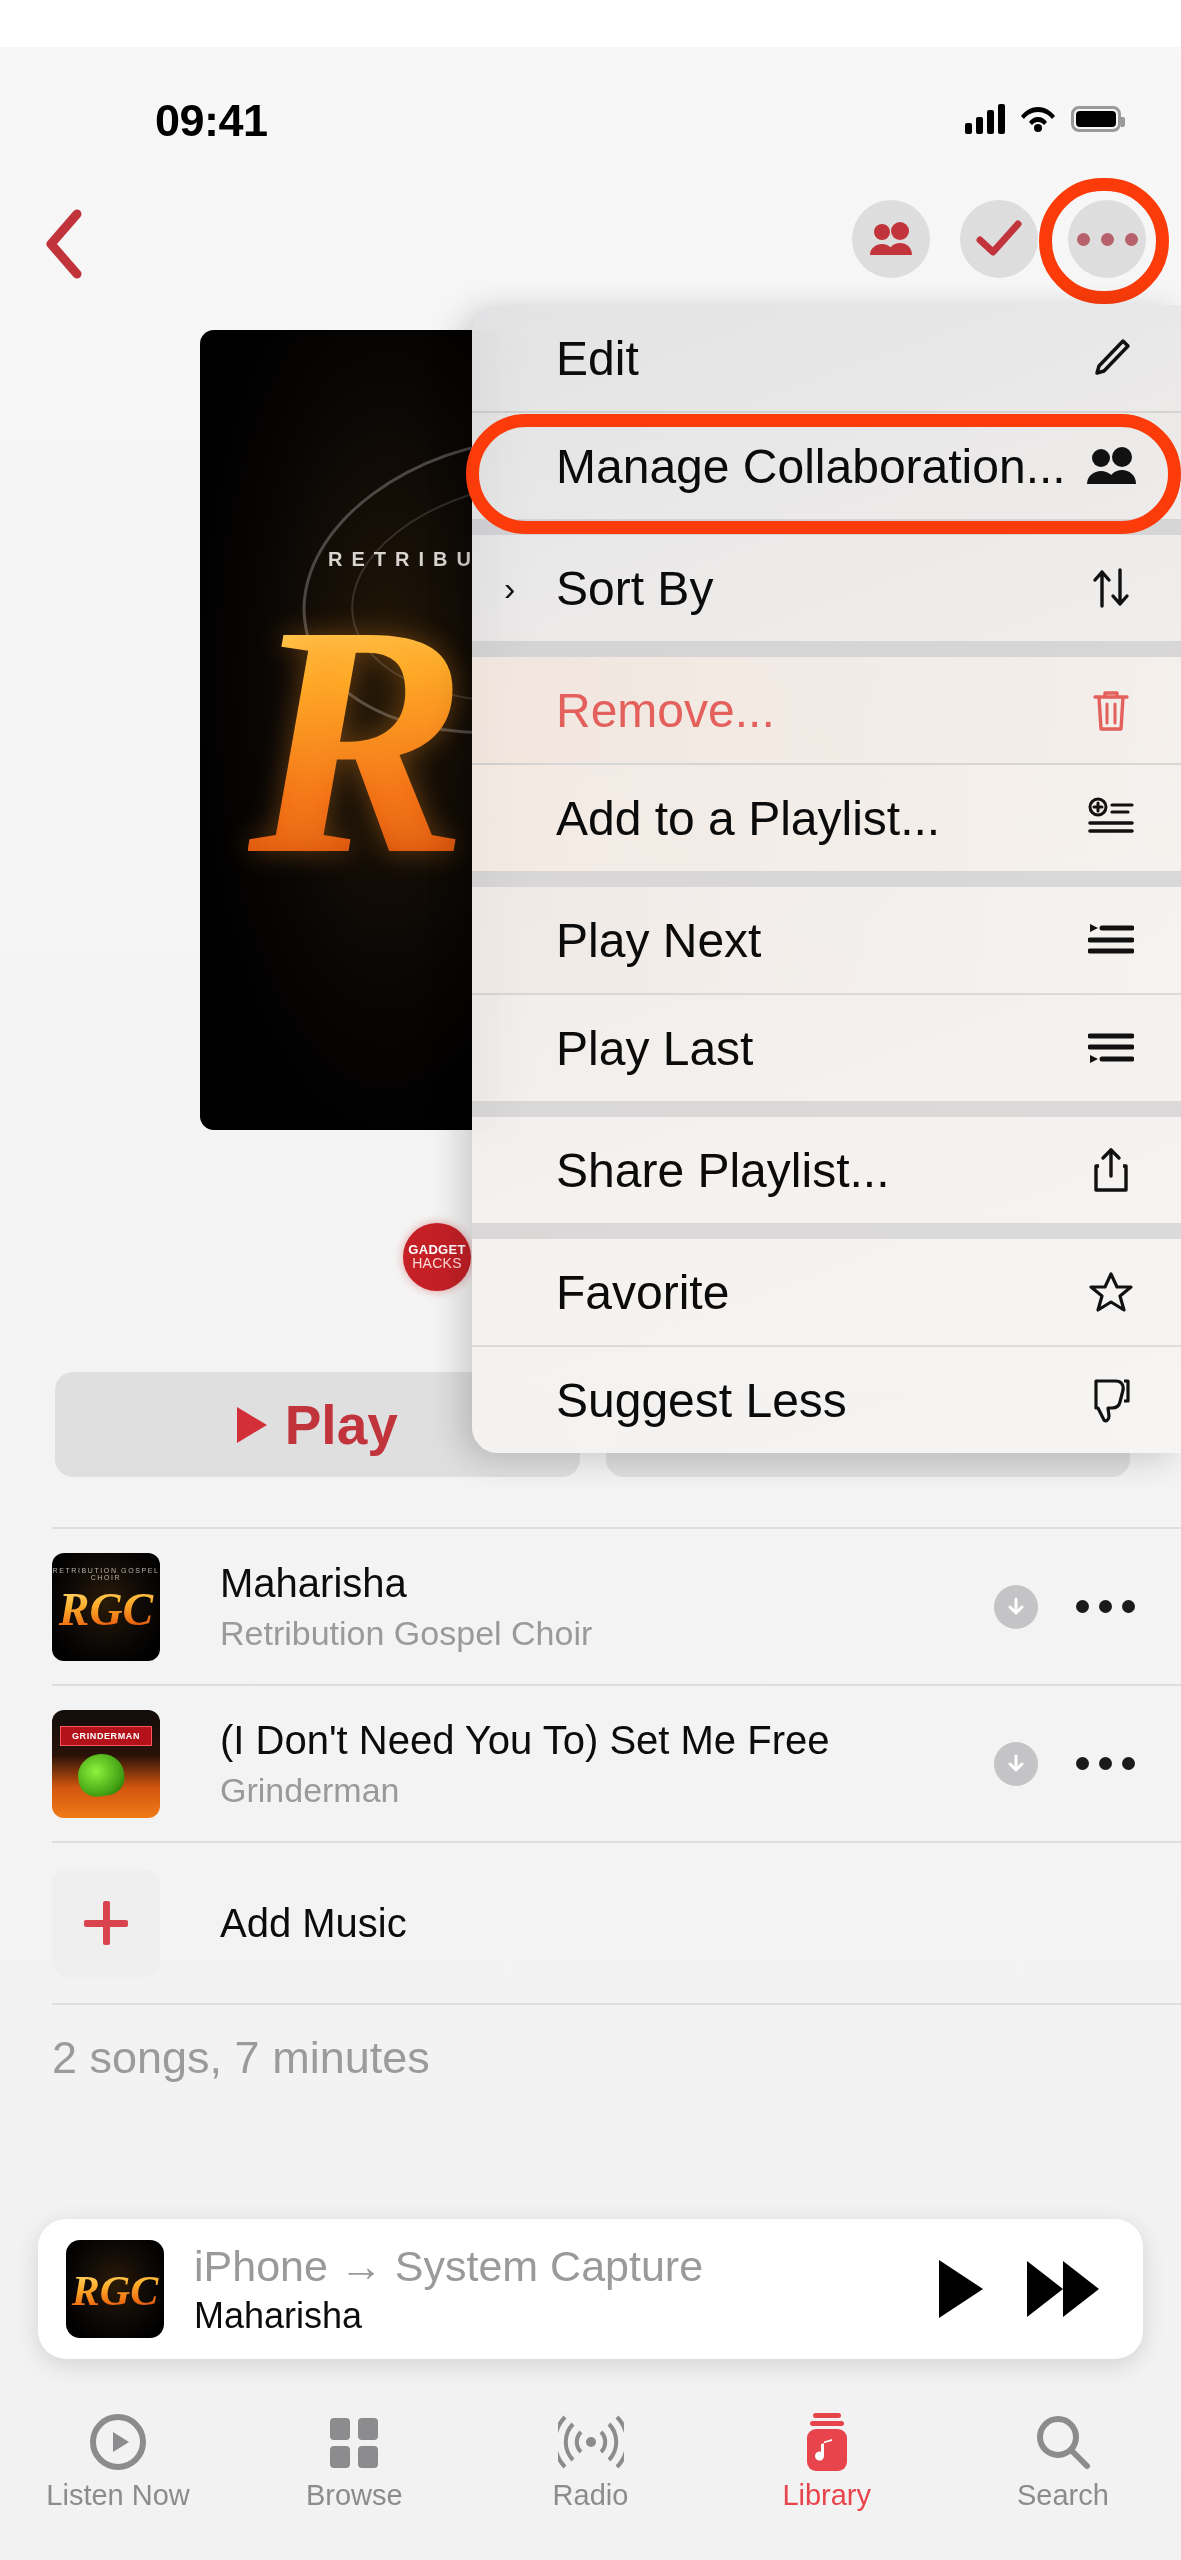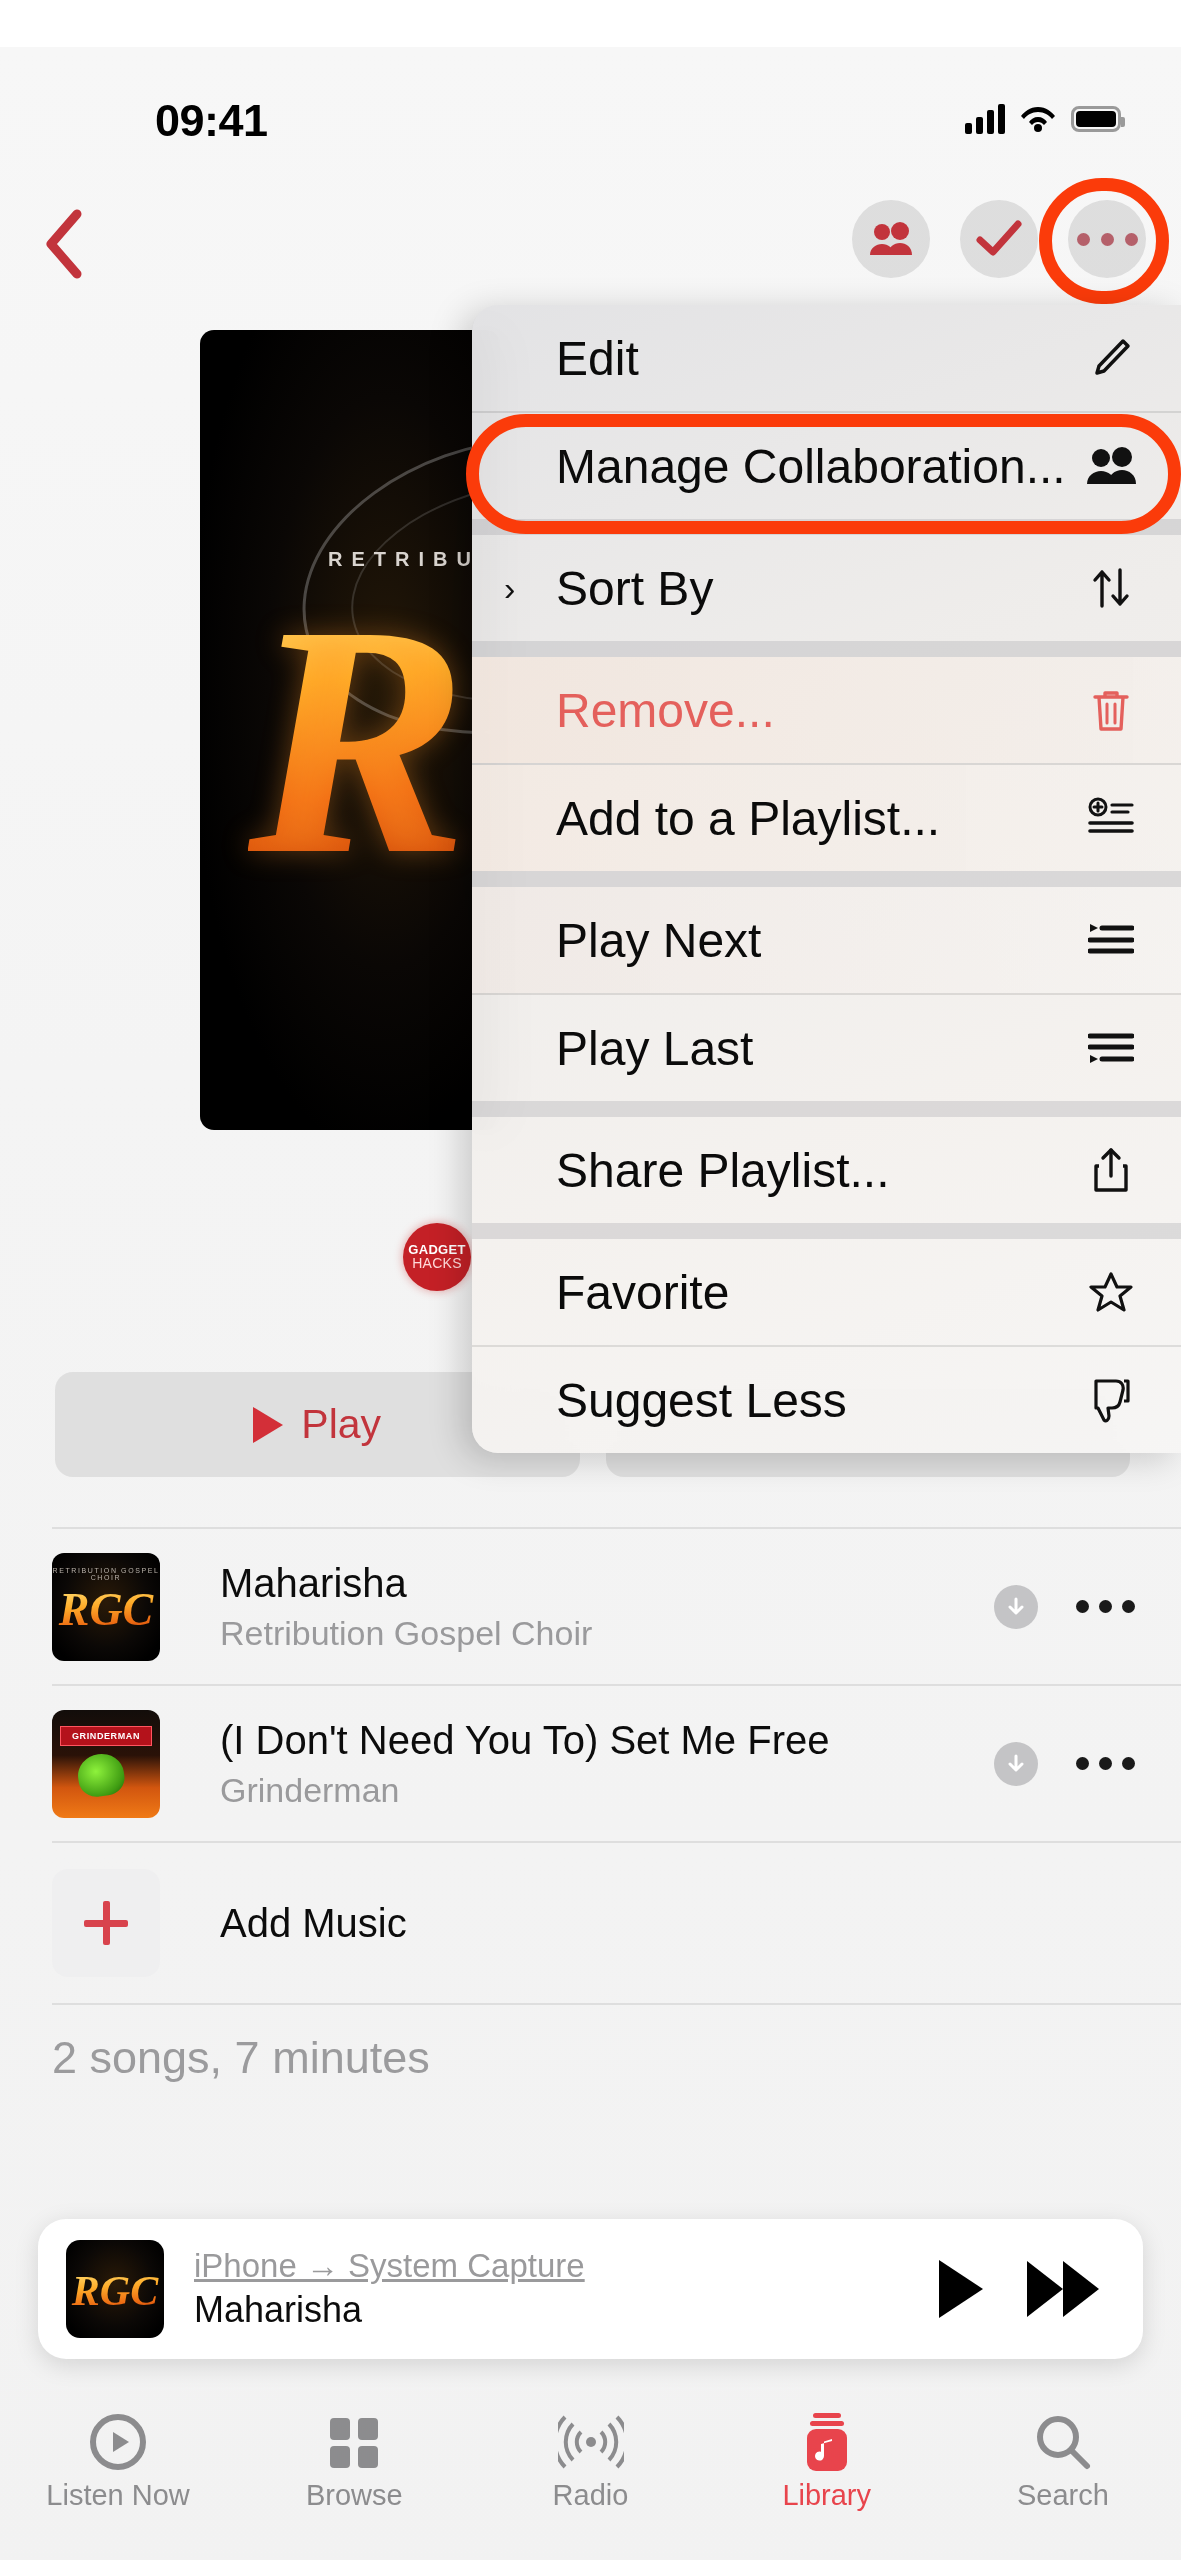--- a/index.html
+++ b/index.html
@@ -108,21 +108,21 @@
   #gh-badge span { color:#fff; font-size:13px; font-weight:bold; line-height:1.05; letter-spacing:0.3px;}
   #gh-badge .l2 { color:#ffd9d9; font-weight:normal; font-size:14px;}
 
   
   #play-row { position:absolute; left:55px; top:1325px; width:1075px; height:105px; display:flex; gap:26px;}
   .pill {
     flex:1; height:105px; border-radius:18px;
     background:rgba(206,206,206,0.55);
     display:flex; align-items:center; justify-content:center; gap:18px;
   }
-  .pill .lbl { color:#c2343c; font-size:41px; font-weight:normal; }
+  .pill .lbl { color:#c2343c; font-size:55px; font-weight:bold; }
   .tri-red {
     width:0;height:0;border-left:30px solid #d32f38;
     border-top:18px solid transparent;border-bottom:18px solid transparent;
   }
 
   
   #context-menu {
     position:absolute; left:472px; top:258px; width:709px;
     border-radius:26px 0 0 26px; overflow:hidden;
     background:linear-gradient(160deg, rgba(226,226,228,0.97) 0%, rgba(238,236,234,0.97) 35%, rgba(244,241,238,0.97) 70%, rgba(246,245,244,0.97) 100%);
@@ -223,21 +223,21 @@
     position:relative;
   }
   #mp-art .txt{
     position:absolute;left:0;right:0;top:30px;text-align:center;
     font-family:"Liberation Serif", serif; font-style:italic; font-weight:bold;
     font-size:42px; line-height:1;
     background:linear-gradient(175deg,#ffe27a 0%,#ffad2a 40%,#ec6a12 75%,#bb3a08 100%);
     -webkit-background-clip:text; background-clip:text; color:transparent;
   }
   #mp-text { flex:1; padding-left:30px; }
-  #mp-route { font-size:33px; color:#9a9a9c;text-decoration:underline; }
+  #mp-route { font-size:43px; color:#9a9a9c; }
   #mp-title { font-size:36px; color:#0c0c0c; margin-top:4px;}
   #mp-controls { display:flex; align-items:center; gap:44px; }
   .tri-black {
     width:0;height:0;border-left:44px solid #000;
     border-top:29px solid transparent;border-bottom:29px solid transparent;
   }
   .ffwd { display:flex; }
   .ffwd .t { width:0;height:0;border-left:36px solid #000;
     border-top:28px solid transparent;border-bottom:28px solid transparent;}
 

